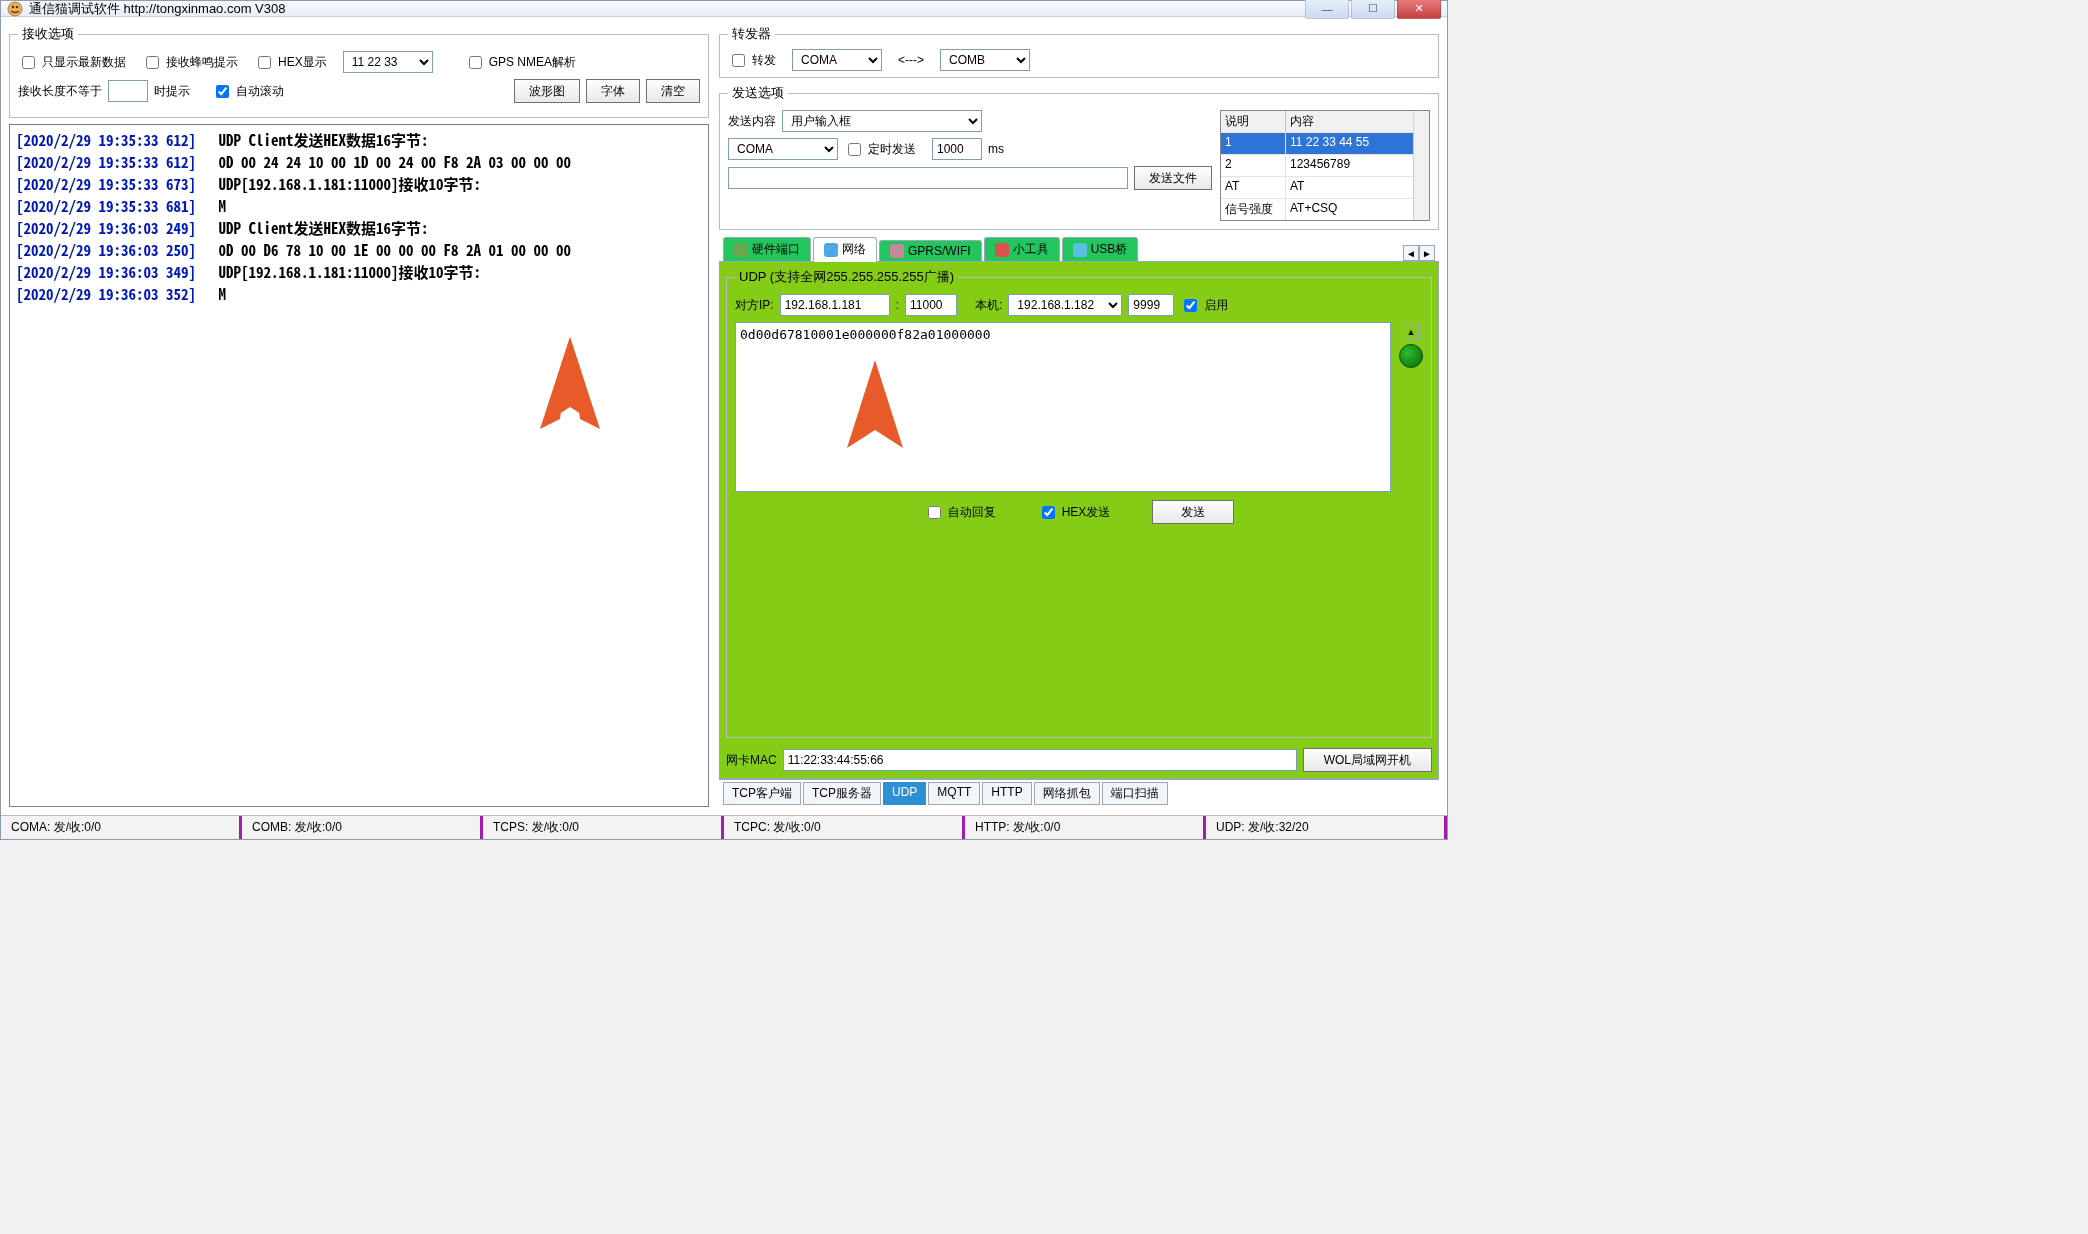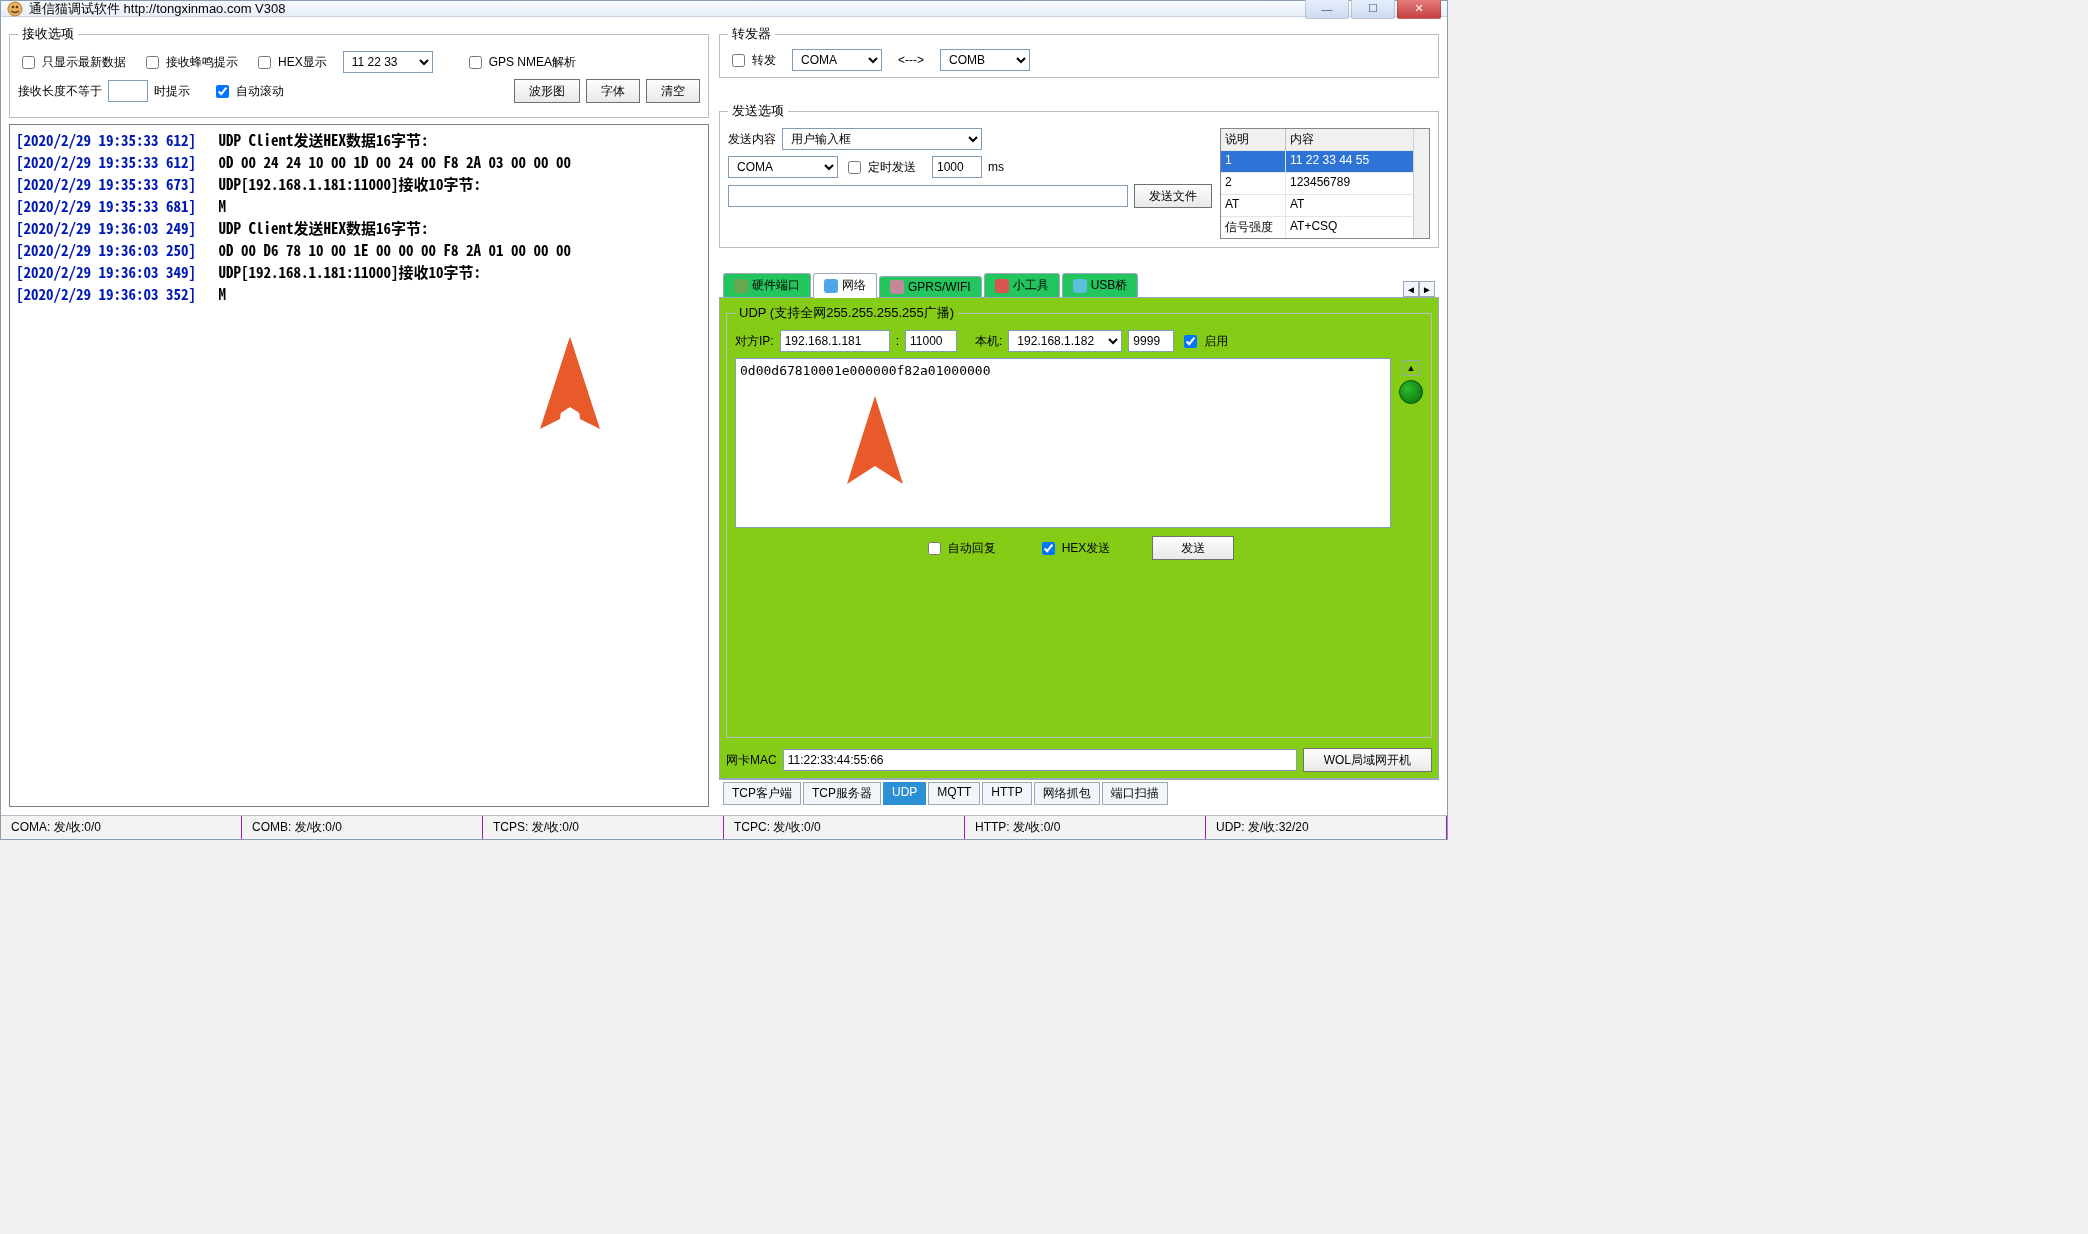--- a/index.html
+++ b/index.html
@@ -48,21 +48,21 @@
   .win-btn.min, .win-btn.max { background: linear-gradient(#e6eefb,#cddbf0); color:#3a5a8a; }
   .win-btn.close { background: linear-gradient(#e57b7b,#c64040); color:#fff; }
   .content {
     flex: 1 1 auto;
     display: flex;
     gap: 10px;
     padding: 8px;
     overflow: hidden;
   }
   .left-pane { width: 700px; display:flex; flex-direction:column; gap:6px;}
-  .right-pane { flex:1 1 auto; display:flex; flex-direction:column; gap:24px;}
+  .right-pane { flex:1 1 auto; display:flex; flex-direction:column; gap:6px;}
   fieldset.groupbox {
     border: 1px solid #b7bdc2;
     padding: 8px;
     margin: 0;
   }
   fieldset.groupbox > legend { padding: 0 4px; font-size: 13px; }
   label.ck { display:inline-flex; align-items:center; gap:4px; margin-right:10px; vertical-align:middle;}
   input[type="checkbox"]{ width:13px;height:13px;}
   .row { display:flex; align-items:center; flex-wrap:wrap; gap:6px; margin-bottom:6px;}
   select, input[type="text"] {
@@ -163,21 +163,21 @@
     padding:4px;
   }
   .statusbar {
     border-top:1px solid #b7bdc2;
     height:24px;
     display:flex;
     font-size:12px;
     background:#f3f3f3;
   }
   .statusbar .cell {
-    border-right:1px solid #a21caf;
+    border-right:3px solid #a21caf;
     padding:3px 10px;
     flex:1 1 0;
   }
   .arrow-annot {
     position:absolute;
     pointer-events:none;
   }
   .arrow-annot svg { display:block;}
   .scroll-track {
     position:absolute; right:0; top:0; bottom:0; width:16px;

